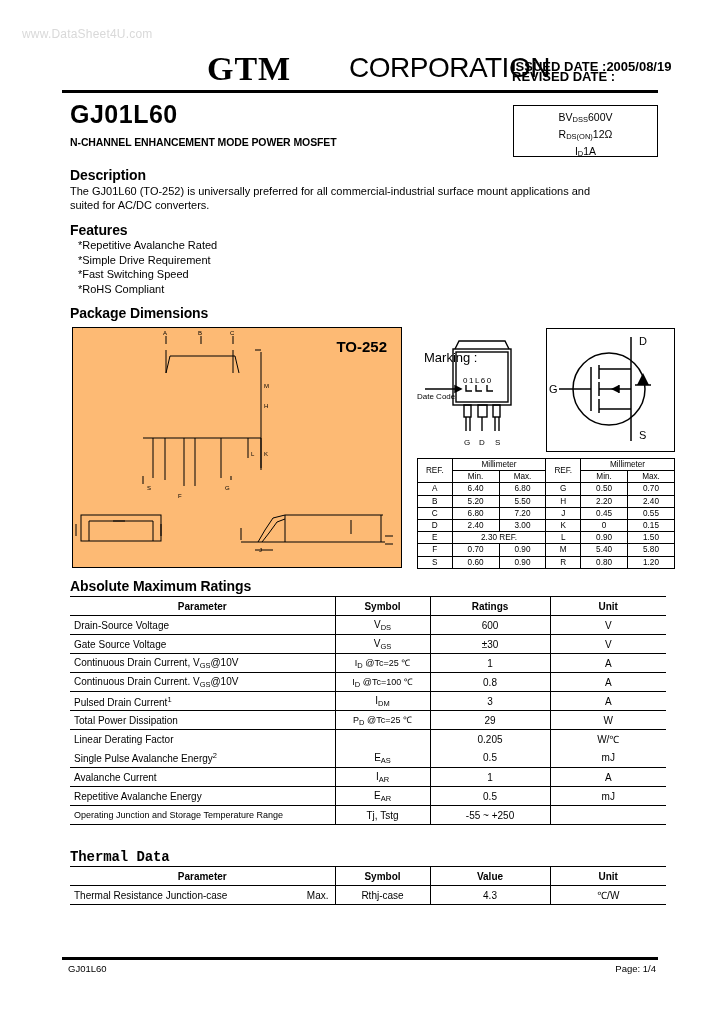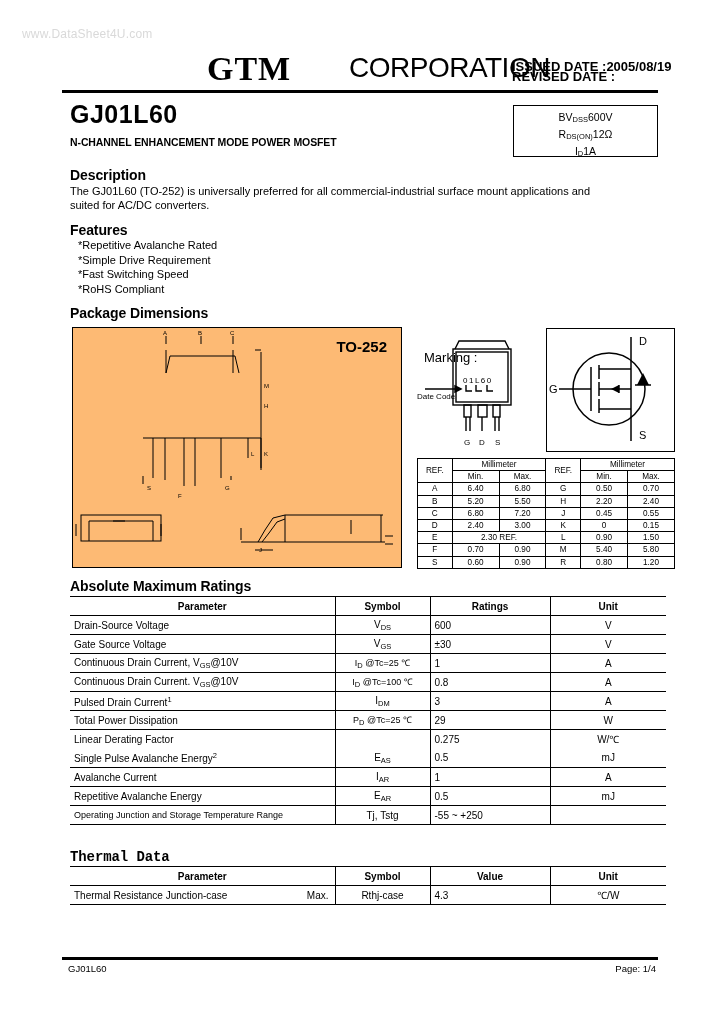--- a/index.html
+++ b/index.html
@@ -95,21 +95,21 @@
   .dtable td{
     border-bottom:1px solid #000;border-right:1px solid #000;
     padding:2px 4px;height:19px;box-sizing:border-box;vertical-align:middle;
   }
   .dtable tr:first-child td{border-top:1.6px solid #000;}
   .dtable tr:last-child td{border-bottom:1.6px solid #000;}
   .dtable td:last-child{border-right:none;}
   .dtable .hdr td{font-weight:bold;text-align:center;border-bottom:1px solid #000;}
   .c-param{width:265px;text-align:left;padding-left:6px;}
   .c-sym{width:95px;text-align:center;}
-  .c-rat{width:120px;}
+  .c-rat{width:120px;text-align:center;}
   .c-unit{width:116px;text-align:center;}
   .maxlbl{float:right;padding-right:2px;}
   .tiny{font-size:7.5px;vertical-align:-1.5px;}
   .sup{font-size:7.5px;vertical-align:4px;}
   .small-row{font-size:9px;}
 
   
   .frule{position:absolute;left:62px;top:957px;width:596px;height:2.5px;background:#000;}
   .fleft{position:absolute;left:68px;top:963px;font-size:9.5px;}
   .fright{position:absolute;right:64px;top:963px;font-size:9.5px;}
@@ -411,21 +411,21 @@
     </tr>
     <tr>
       <td class="c-param">Total Power Dissipation</td>
       <td class="c-sym small-row"><span>P</span><span class="tiny">D</span><span> @Tc=25 ℃</span></td>
       <td class="c-rat">29</td>
       <td class="c-unit">W</td>
     </tr>
     <tr>
       <td class="c-param" style="border-bottom:none;">Linear Derating Factor</td>
       <td class="c-sym" style="border-bottom:none;"></td>
-      <td class="c-rat" style="border-bottom:none;">0.275</td>
+      <td class="c-rat" style="border-bottom:none;">0.205</td>
       <td class="c-unit" style="border-bottom:none;">W/℃</td>
     </tr>
     <tr>
       <td class="c-param"><span>Single Pulse Avalanche Energy</span><span class="sup">2</span></td>
       <td class="c-sym"><span>E</span><span class="tiny">AS</span></td>
       <td class="c-rat">0.5</td>
       <td class="c-unit">mJ</td>
     </tr>
     <tr>
       <td class="c-param">Avalanche Current</td>

